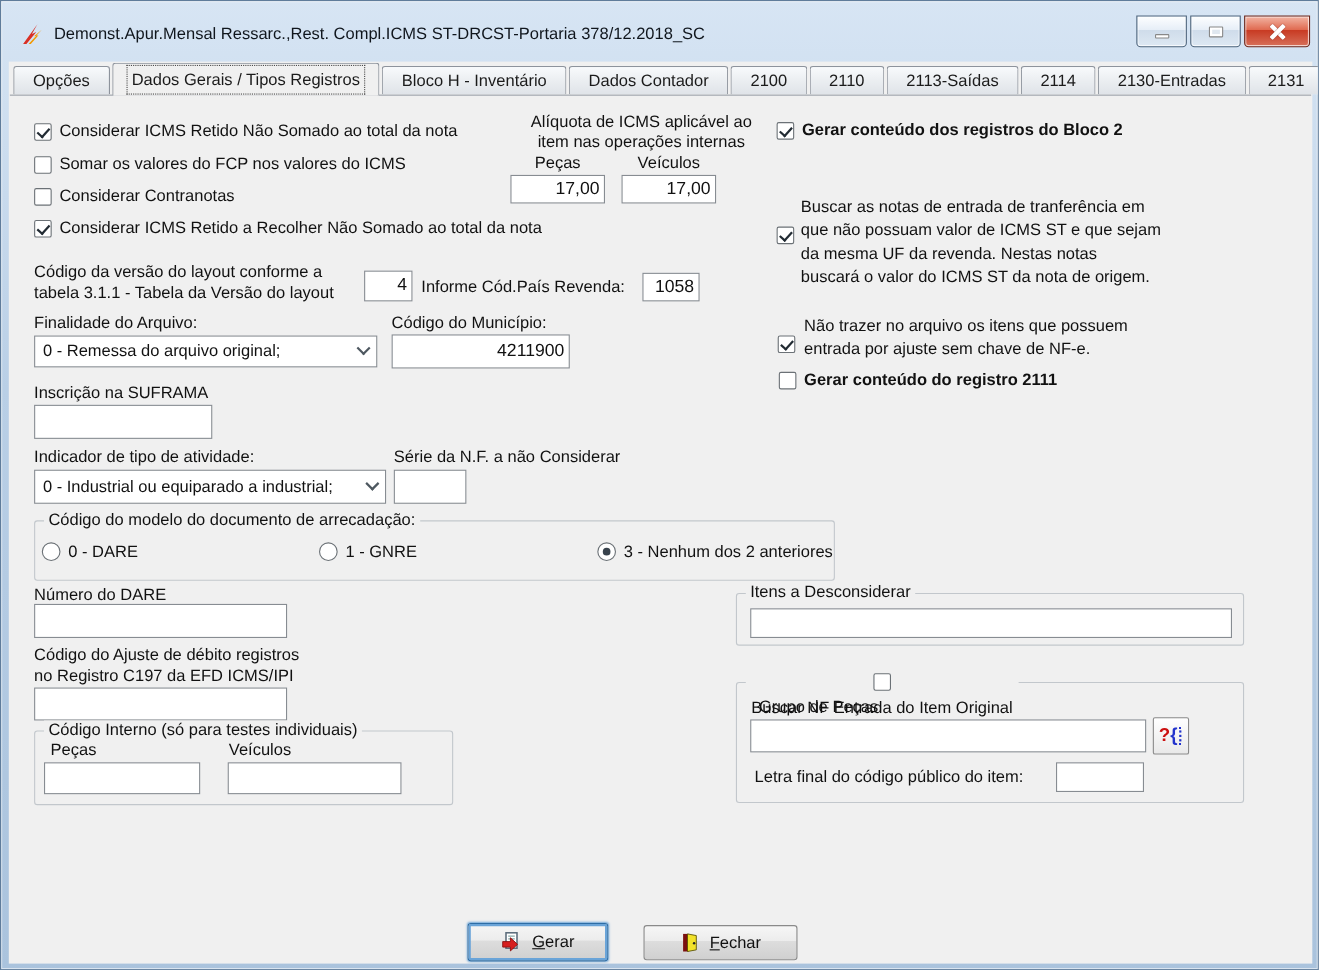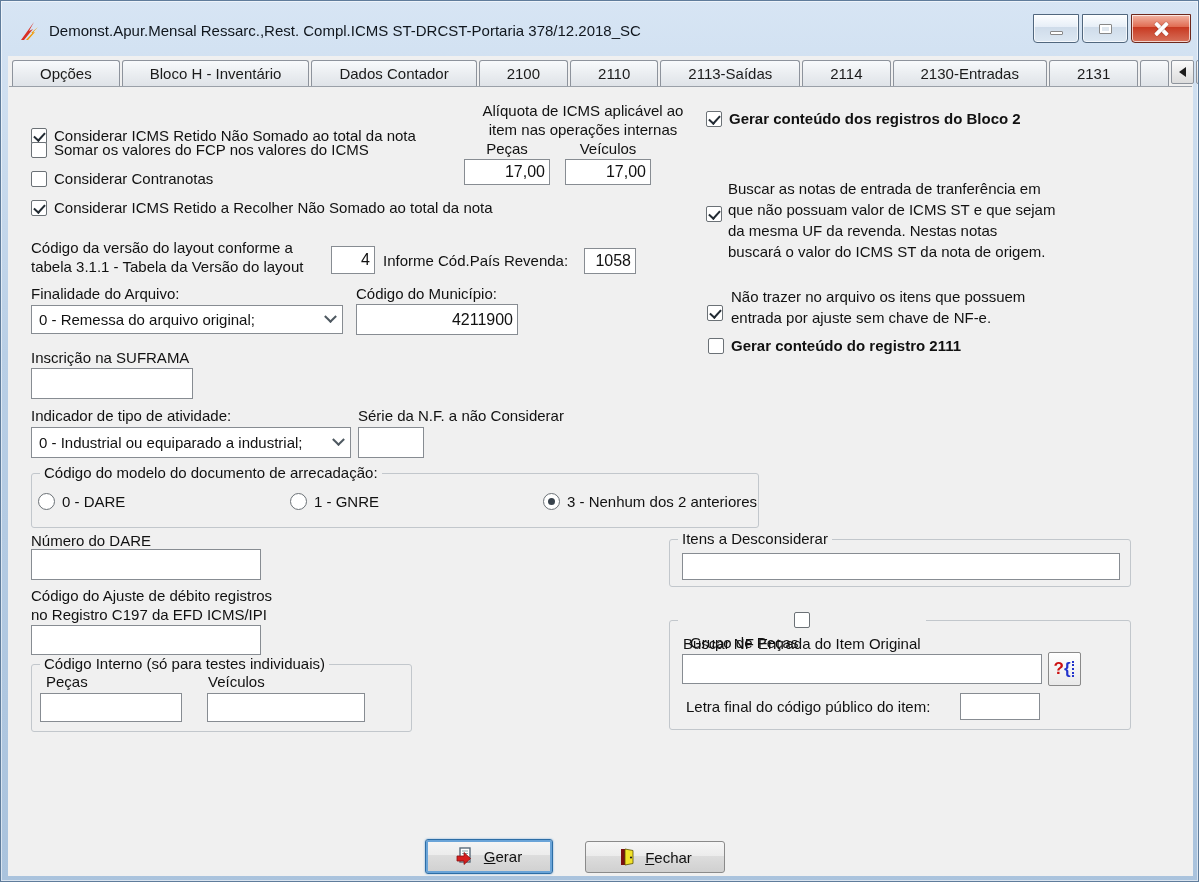--- a/index.html
+++ b/index.html
@@ -27,21 +27,21 @@
   .glyph-max::after { content:""; position:absolute; left:2px; top:2px; right:2px; bottom:2px; background:#dfe7ef; }
   .glyph-close { position:relative; width:15px; height:15px; }
   .glyph-close::before,.glyph-close::after { content:""; position:absolute; left:-1px; top:6px; width:17px; height:4px;
     background:#fff; border-radius:1px; box-shadow:0 0 1px #7a2014; }
   .glyph-close::before { transform:rotate(45deg); }
   .glyph-close::after  { transform:rotate(-45deg); }
 
   
   .client { position:absolute; left:7px; top:55px; width:1185px; height:820px; background:#f0f0f0; }
   .tabstrip { position:absolute; left:1px; top:0; width:1183px; height:30px; display:flex; align-items:flex-end; padding-left:3px; }
-  .tab { height:26px; display:flex; align-items:center; padding:0 27px; margin-right:2px;
+  .tab { height:26px; display:flex; align-items:center; padding:0 17px; margin-right:2px;
     border:1px solid #8d939c; border-bottom:none; border-radius:3px 3px 0 0; font-size:15px; color:#1b1b1b;
     background:linear-gradient(#f8fafc,#eceff2 45%,#dfe3e8); white-space:nowrap; }
   .tab.selected { height:30px; background:#f0f0f0; position:relative; z-index:3; margin-bottom:-1px; }
   .tab.selected .tab-label { outline:1px dotted #4a4a4a; outline-offset:4px; }
   .tab.cut { width:36px; overflow:hidden; padding-right:0; }
   .tab-scrollers { margin-left:auto; display:flex; gap:2px; margin-bottom:2px; padding-right:2px; }
   .scroller { width:23px; height:24px; border:1px solid #8d939c; border-radius:2px;
     background:linear-gradient(#fbfbfb,#ececec 45%,#dcdcdc); display:flex; align-items:center; justify-content:center; }
   .tri-left  { width:0; height:0; border-top:5px solid transparent; border-bottom:5px solid transparent; border-right:7px solid #1c1c1c; }
   .tri-right { width:0; height:0; border-top:5px solid transparent; border-bottom:5px solid transparent; border-left:7px solid #1c1c1c; }
@@ -100,20 +100,23 @@
         <div class="glyph-close"></div>
       </div>
   </div>
 
   <div class="client">
 
     <div class="tabstrip">
       <div class="tab">
           <span class="tab-label">Opções</span>
         </div>
+      <div class="tab selected">
+          <span class="tab-label">Dados Gerais / Tipos Registros</span>
+        </div>
       <div class="tab">
           <span class="tab-label">Bloco H - Inventário</span>
         </div>
       <div class="tab">
           <span class="tab-label">Dados Contador</span>
         </div>
       <div class="tab">
           <span class="tab-label">2100</span>
         </div>
       <div class="tab">
@@ -139,21 +142,21 @@
             <div class="tri-left"></div>
           </div>
         <div class="scroller">
             <div class="tri-right"></div>
           </div>
       </div>
     </div>
 
     <div class="panel">
 
-      <div class="abs cbrow" style="left:22px;top:40px;">
+      <div class="abs cbrow" style="left:22px;top:24px;">
         <div class="cb checked"></div>
         <span>Considerar ICMS Retido Não Somado ao total da nota</span>
       </div>
       <div class="abs cbrow" style="left:22px;top:54px;">
         <div class="cb"></div>
         <span>Somar os valores do FCP  nos valores do ICMS</span>
       </div>
       <div class="abs cbrow" style="left:22px;top:83px;">
         <div class="cb"></div>
         <span>Considerar Contranotas</span>

